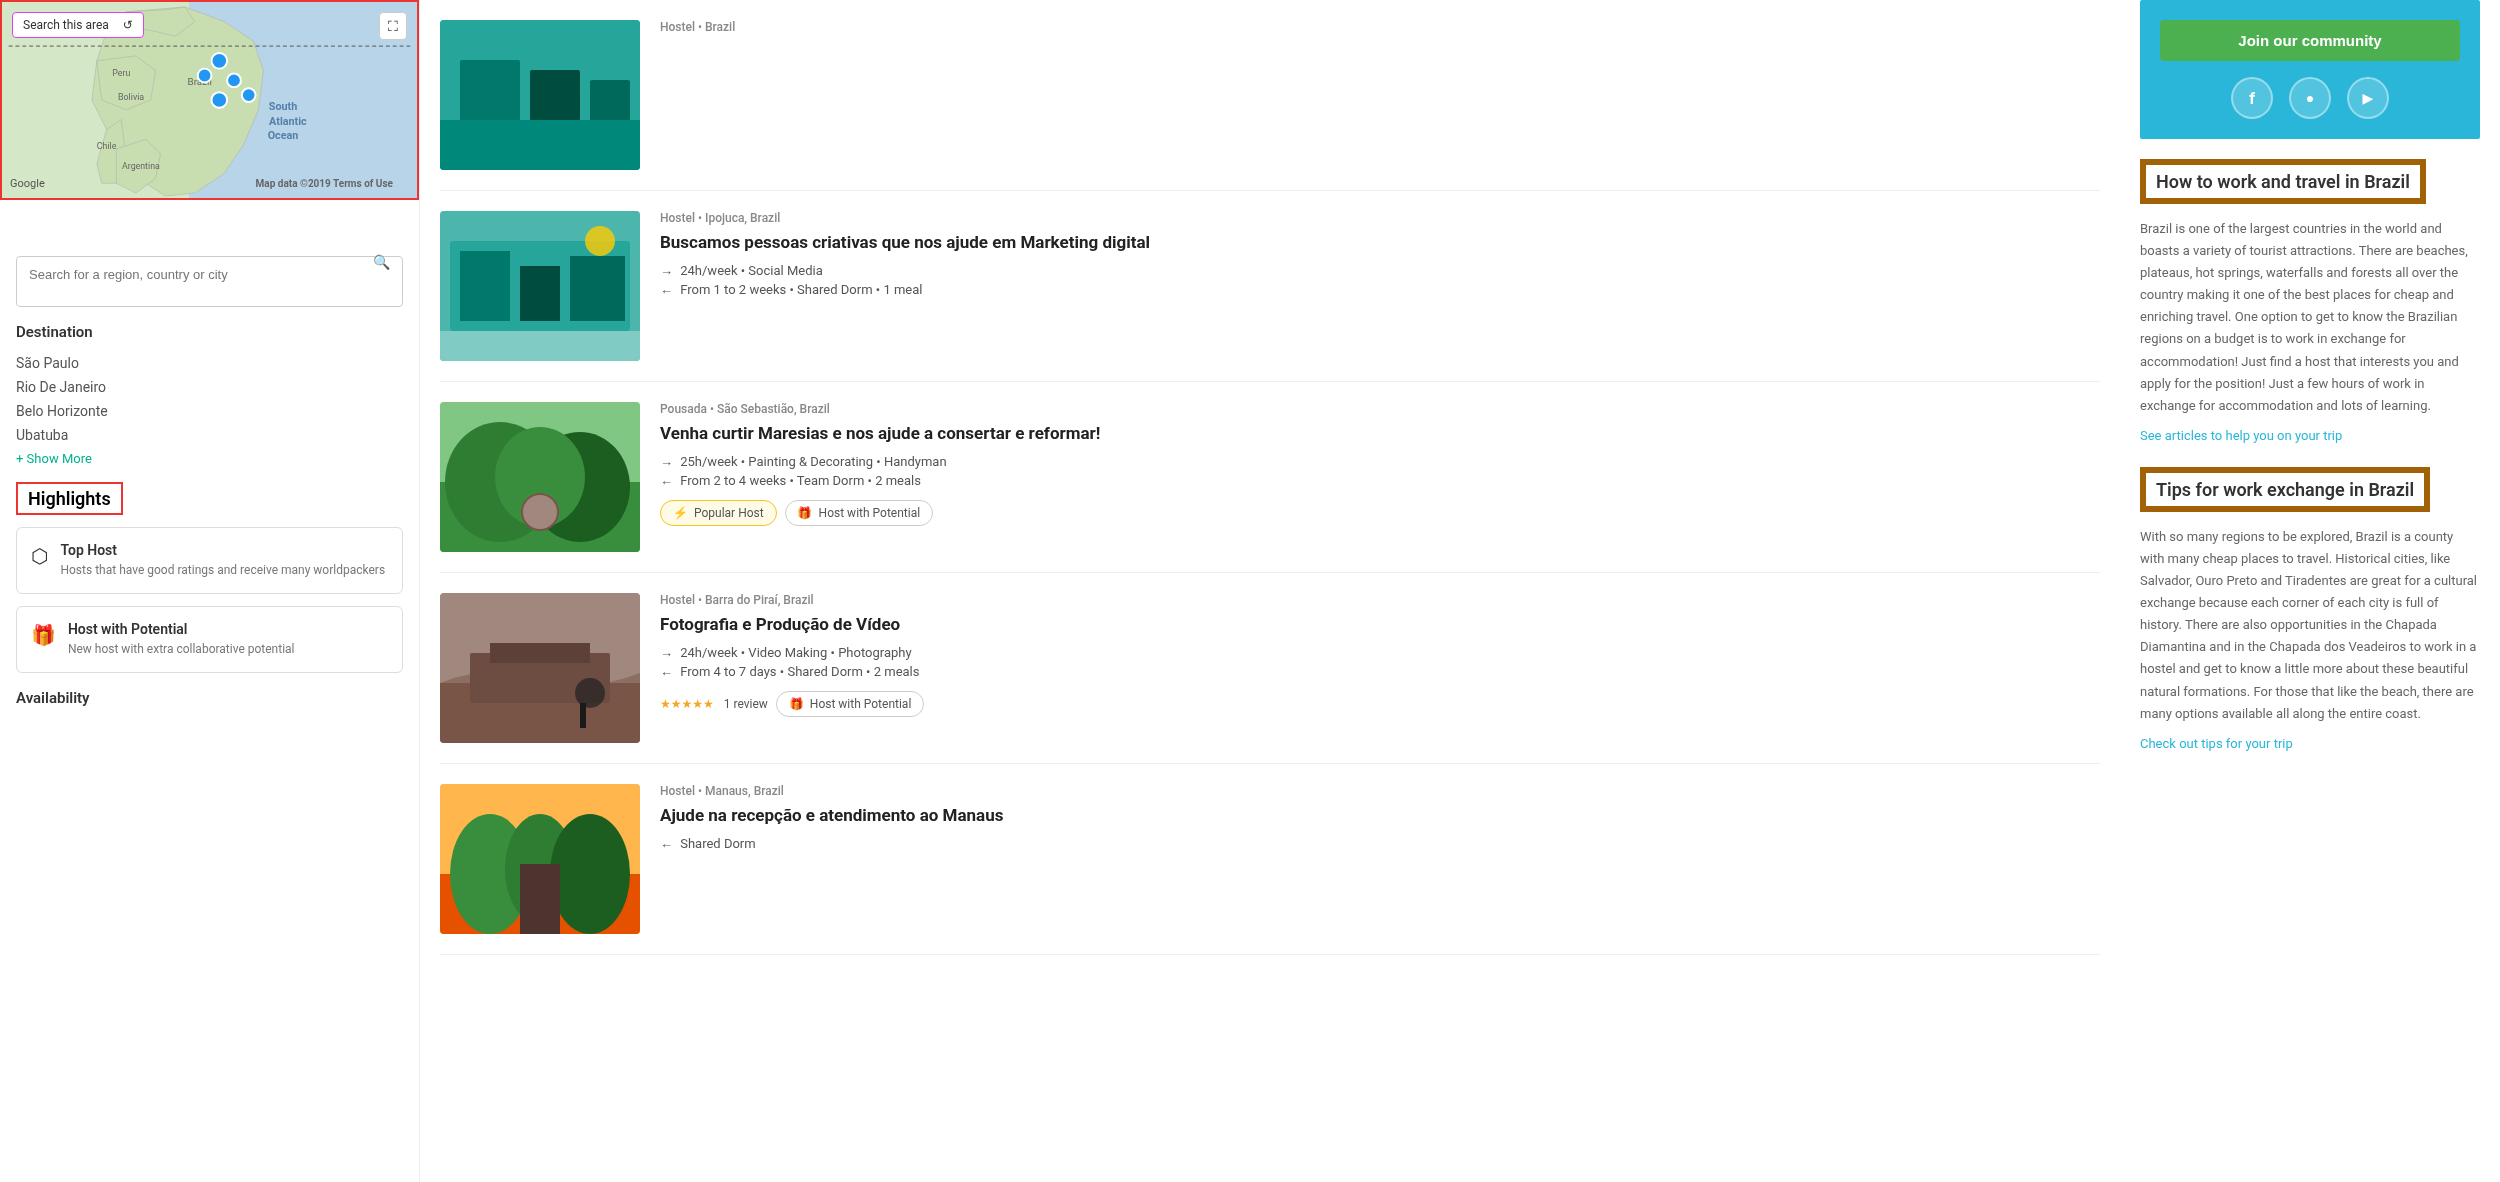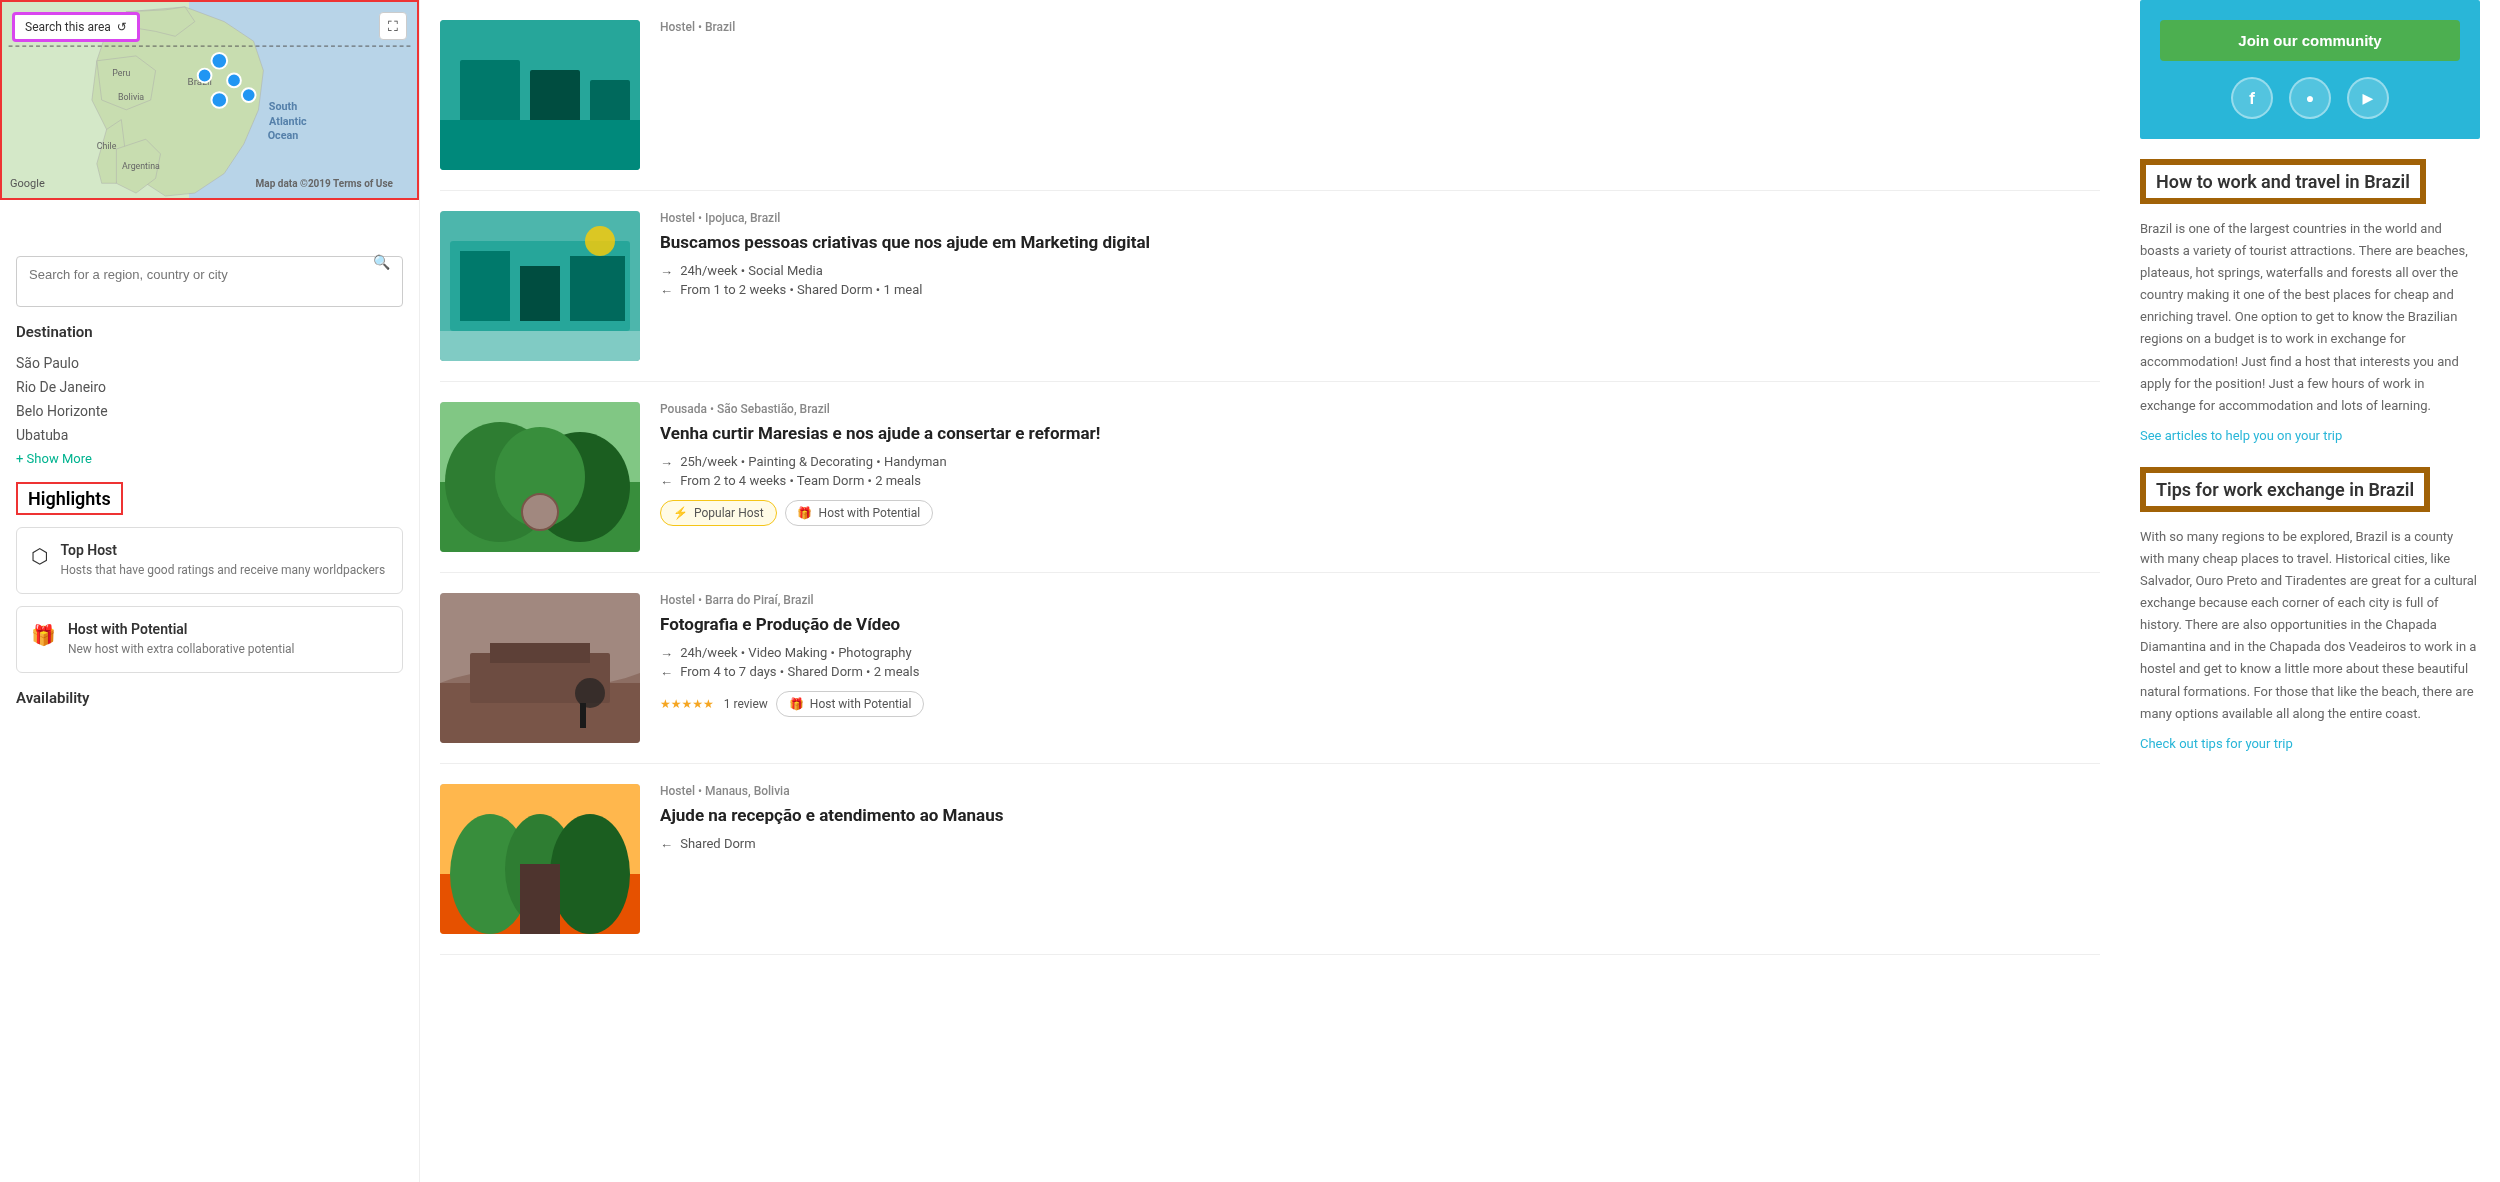--- a/index.html
+++ b/index.html
@@ -7,21 +7,21 @@
 
     .page-container { display: flex; width: 2500px; min-height: 1182px; }
 
     
     .sidebar { width: 420px; flex-shrink: 0; padding: 0; border-right: 1px solid #eee; }
 
     .map-container { width: 100%; height: 200px; background: #c8d8e8; position: relative; border: 2px solid #e33; overflow: hidden; }
     .map-bg { width: 100%; height: 100%; position: relative; }
     .map-ocean { position: absolute; right: 0; bottom: 0; width: 55%; height: 100%; background: #b8d4e8; }
     .map-land { position: absolute; left: 0; top: 0; width: 70%; height: 100%; background: #d4e8c8; }
-    .map-search-btn { position: absolute; top: 10px; left: 10px; background: white; border: 3px solid #d946ef; border-radius: 4px; padding: 5px 10px; font-size: 12px; display: flex; align-items: center; gap: 6px; cursor: pointer; justify-content: flex-end; }
+    .map-search-btn { position: absolute; top: 10px; left: 10px; background: white; border: 1px solid #d946ef; border-radius: 4px; padding: 5px 10px; font-size: 12px; display: flex; align-items: center; gap: 14px; cursor: pointer; justify-content: flex-end; }
     .map-expand-btn { position: absolute; top: 10px; right: 10px; background: white; border: 1px solid #ccc; border-radius: 4px; width: 28px; height: 28px; display: flex; align-items: center; justify-content: center; cursor: pointer; }
 
     .sidebar-search { padding: 16px; }
     .search-input-wrap { position: relative; }
     .search-input { width: 100%; border: 1px solid #ccc; border-radius: 4px; padding: 10px 40px 24px 12px; font-size: 13px; color: #999; margin-top: 40px; }
     .search-icon { position: absolute; right: 12px; top: 50%; transform: translateY(-50%); color: #999; }
 
     .sidebar-section { padding: 0 16px 16px; }
     .sidebar-section-title { font-size: 15px; font-weight: 600; color: #333; margin-bottom: 10px; }
     .sidebar-link { display: block; color: #555; text-decoration: none; padding: 4px 0; font-size: 14px; cursor: pointer; }
@@ -299,21 +299,21 @@
           <rect width="200" height="150" fill="#ffb74d"></rect>
           <rect x="0" y="90" width="200" height="60" fill="#e65100"></rect>
           <ellipse cx="50" cy="90" rx="40" ry="60" fill="#388e3c"></ellipse>
           <ellipse cx="100" cy="85" rx="35" ry="55" fill="#2e7d32"></ellipse>
           <ellipse cx="150" cy="90" rx="40" ry="60" fill="#1b5e20"></ellipse>
           <rect x="80" y="80" width="40" height="70" fill="#4e342e"></rect>
         </svg>
       </div>
       <div class="listing-info">
         <div class="listing-meta">
-          <span>Hostel</span> • <span>Manaus, Bolivia</span>
+          <span>Hostel</span> • <span>Manaus, Brazil</span>
         </div>
         <div class="listing-title" style="cursor:pointer;">Ajude na recepção e atendimento ao Manaus</div>
         <div class="listing-detail">
           <span class="arrow">←</span>
           <span>Shared Dorm</span>
         </div>
       </div>
     </div>
 
   </div>

